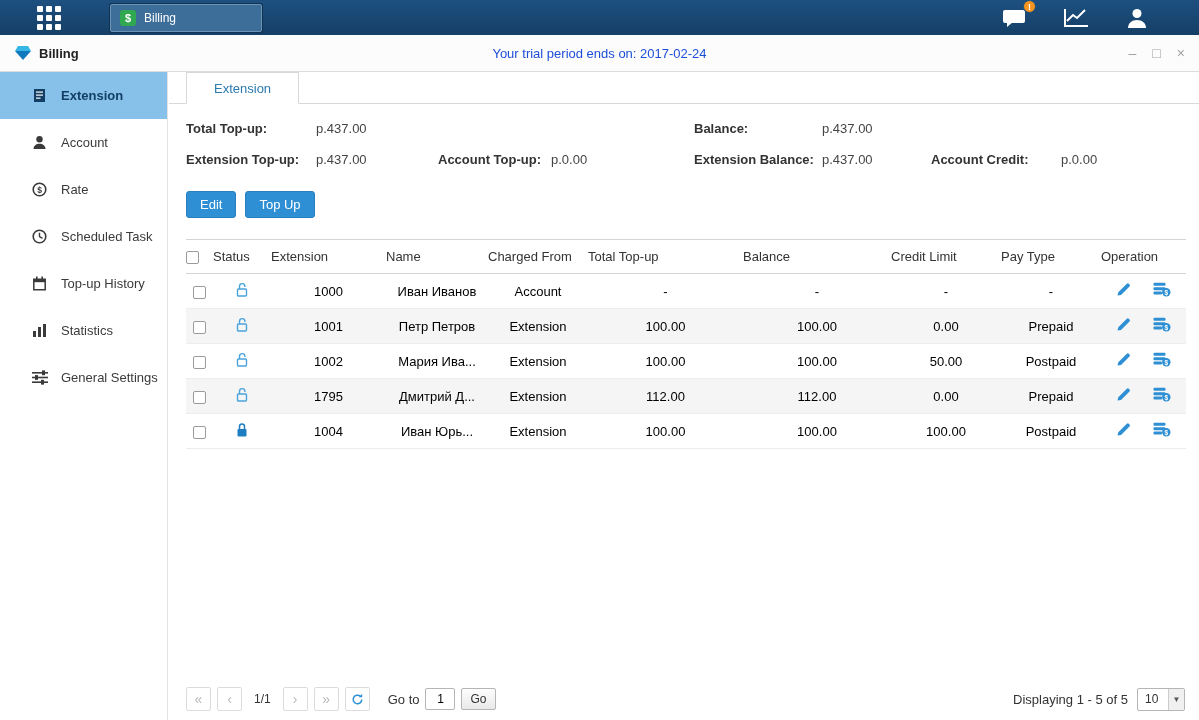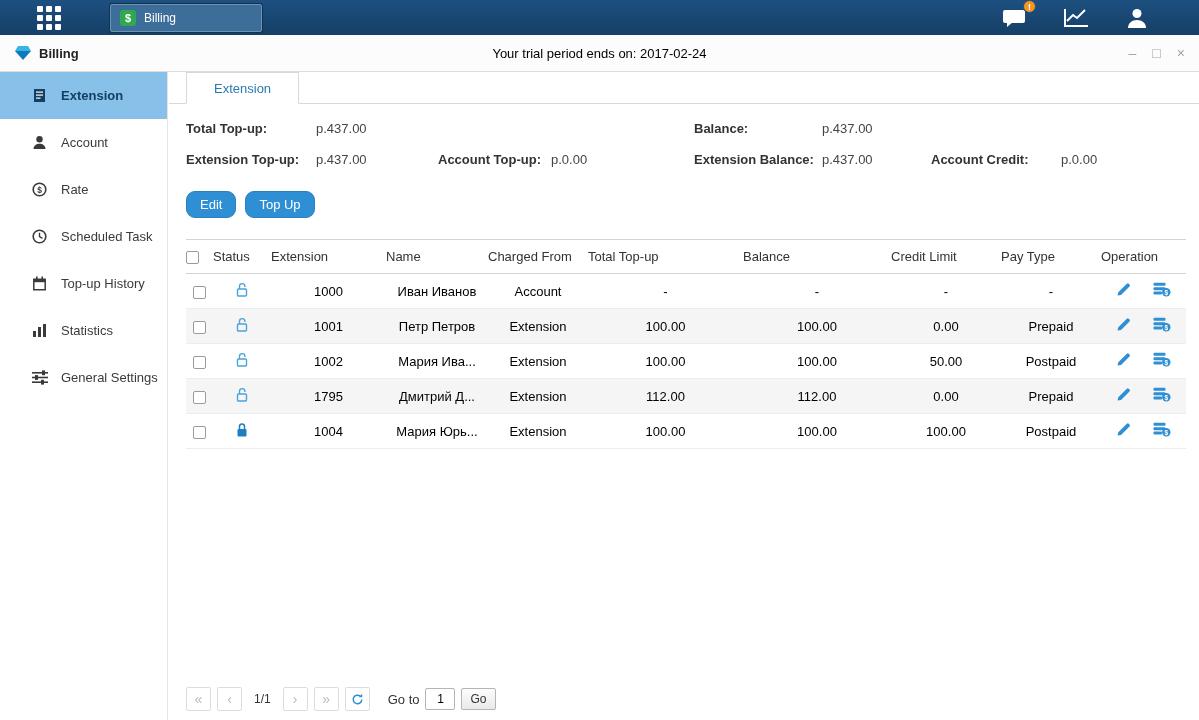--- a/index.html
+++ b/index.html
@@ -12,21 +12,21 @@
   .app-grid span{background:#fff;border-radius:1px}
   .task-item{margin-left:49px;width:152px;height:28px;background:#3d6d99;border:1px solid #6c93b4;box-shadow:0 0 0 1px #0f3355;border-radius:2px;display:flex;align-items:center;padding:0 9px;gap:8px;color:#fff;font-size:12px;cursor:pointer}
   .dollar-badge{width:16px;height:16px;background:#2fa84f;border-radius:3px;color:#fff;font-weight:bold;font-size:11px;display:flex;align-items:center;justify-content:center}
   .topbar-right{margin-left:auto;display:flex;align-items:center;gap:36px;padding-right:50px}
   .tb-icon{position:relative;display:flex;cursor:pointer}
   .badge{position:absolute;top:-7px;right:-9px;width:13px;height:13px;background:#f7941e;border-radius:50%;color:#fff;font-size:9px;font-weight:bold;display:flex;align-items:center;justify-content:center;border:1px solid #1d5080}
 
   
   .titlebar{position:absolute;top:35px;left:0;right:0;height:37px;background:#fcfcfc;border-bottom:1px solid #dcdcdc;display:flex;align-items:center;padding:0 14px}
   .win-title{font-weight:bold;margin-left:7px;color:#222}
-  .trial{position:absolute;left:0;right:0;top:0;height:37px;line-height:37px;text-align:center;color:#000000;pointer-events:none}
+  .trial{position:absolute;left:0;right:0;top:0;height:37px;line-height:37px;text-align:center;color:#1d4ed8;pointer-events:none}
   .win-controls{margin-left:auto;display:flex;gap:16px;color:#a3a3a3;font-size:14px;z-index:2}
   .win-controls span{cursor:pointer;line-height:1}
 
   
   .sidebar{position:absolute;top:72px;left:0;width:168px;bottom:0;background:#fff;border-right:1px solid #e3e3e3}
   .side-item{height:47px;display:flex;align-items:center;padding-left:31px;gap:13px;color:#3a3a3a;cursor:pointer}
   .side-item .s-icon{width:17px;display:flex;justify-content:center;color:inherit}
   .side-item.active{background:#87c0e9;color:#123f63;font-weight:bold}
 
   
@@ -34,21 +34,21 @@
   .tabstrip{height:32px;border-bottom:1px solid #d8d8d8;padding-left:17px;display:flex;align-items:flex-end}
   .tab{height:32px;line-height:31px;padding:0 27px;border:1px solid #d8d8d8;border-bottom:1px solid #fff;margin-bottom:-1px;color:#2a7ab0;background:#fff;cursor:pointer}
 
   .summary{margin:14px 0 0 17px}
   .sum-row{display:flex;height:20px;margin-bottom:11px;align-items:center}
   .lbl{font-weight:bold;color:#333}
   .val{color:#444}
   .w130{width:130px}.w122{width:122px}.w256{width:256px}.w113{width:113px}.w143{width:143px}.w128{width:128px}.w109{width:109px}
 
   .actions{margin:22px 0 0 17px;display:flex;gap:9px}
-  .btn{background:#2e8fd4;color:#fff;border:1px solid #2a80bd;border-radius:9px;height:27px;padding:0 13px;font-size:13px;display:flex;align-items:center;cursor:pointer}
+  .btn{background:#2e8fd4;color:#fff;border:1px solid #2a80bd;border-radius:3px;height:27px;padding:0 13px;font-size:13px;display:flex;align-items:center;cursor:pointer}
 
   table.grid{margin:21px 0 0 17px;border-collapse:collapse;table-layout:fixed;width:1000px}
   .grid th{height:34px;font-weight:normal;color:#333;border-top:1px solid #d4d4d4;border-bottom:1px solid #d4d4d4;text-align:left;background:#fff;overflow:hidden;white-space:nowrap}
   .grid td{height:35px;text-align:center;color:#000000;border-bottom:1px solid #ededed;overflow:hidden;white-space:nowrap}
   tr.alt td{background:#f5f5f5}
   .cb{display:inline-block;width:13px;height:13px;border:1px solid #9b9b9b;border-radius:2px;background:#fff;cursor:pointer;vertical-align:middle}
   .op{margin:0 9px;cursor:pointer;display:inline-block;vertical-align:middle}
   .lock{display:inline-block;vertical-align:middle;cursor:pointer}
 
   
@@ -374,21 +374,21 @@
 
         <tr>
           <td><span class="cb"></span></td>
           <td><span class="lock">
             <svg width="14" height="16" viewBox="0 0 14 16">
                   <path d="M4.5 7V4.5a2.5 2.5 0 0 1 5 0V7" fill="none" stroke="#1f7ec2" stroke-width="1.5"></path>
                   <rect x="2.5" y="7" width="9" height="7.5" rx="1" fill="#1f7ec2"></rect>
                 </svg>
           </span></td>
           <td>1004</td>
-          <td>Мария Юрь...</td>
+          <td>Иван Юрь...</td>
           <td>Extension</td>
           <td>100.00</td>
           <td>100.00</td>
           <td>100.00</td>
           <td>Postpaid</td>
           <td>
             <span class="op"><svg width="15" height="15" viewBox="0 0 15 15">
                   <path d="M1.5 13.5l.8-3.2L10.8 1.8a1.4 1.4 0 0 1 2 0l.7.7a1.4 1.4 0 0 1 0 2L5 13z" fill="#2e8fd4"></path>
                 </svg></span>
             <span class="op"><svg width="18" height="15" viewBox="0 0 18 15">
@@ -411,16 +411,23 @@
       <div class="pg-btn">»</div>
       <div class="pg-btn">
         <svg width="13" height="13" viewBox="0 0 13 13">
           <path d="M10.8 6.5a4.3 4.3 0 1 1-1.4-3.2" fill="none" stroke="#2e8fd4" stroke-width="1.5"></path>
           <path d="M11.2 0.8v3.4H7.8z" fill="#2e8fd4"></path>
         </svg>
       </div>
       <span class="goto-label">Go to</span>
       <input class="goto-input" value="1" style="">
       <div class="go-btn">Go</div>
+      <div class="pager-right">
+        <span>Displaying 1 - 5 of 5</span>
+        <div class="select">
+          <span class="sel-val">10</span>
+          <span class="sel-arrow">▼</span>
+        </div>
+      </div>
     </div>
 
   </main>
 </div>
 
 </body></html>

